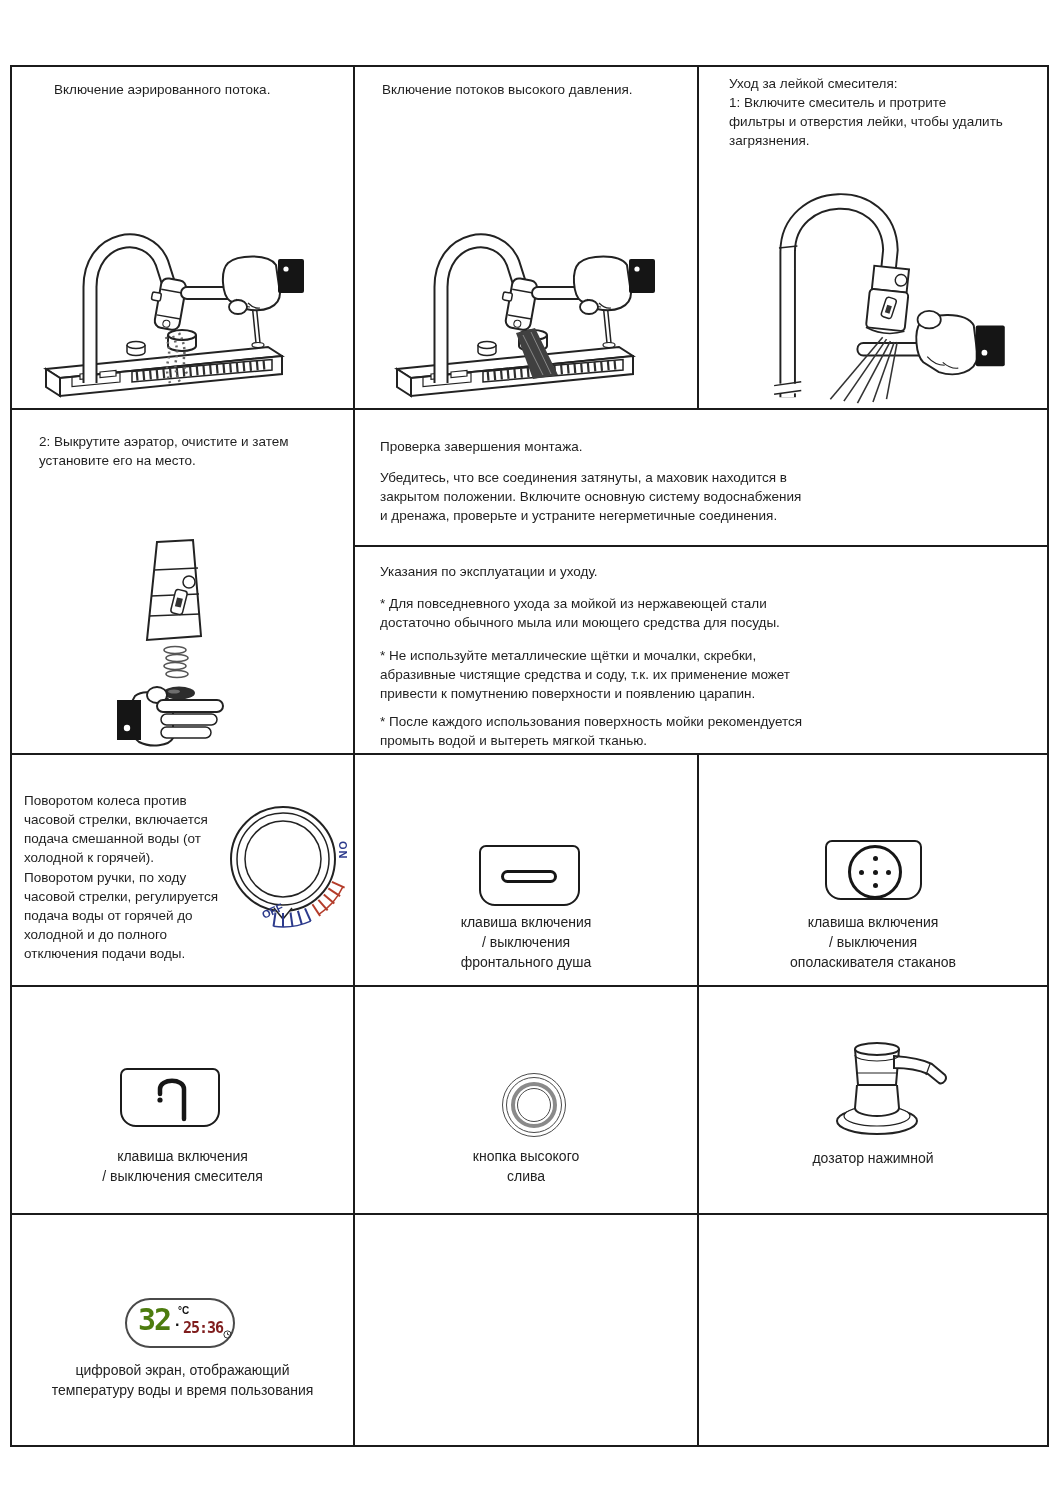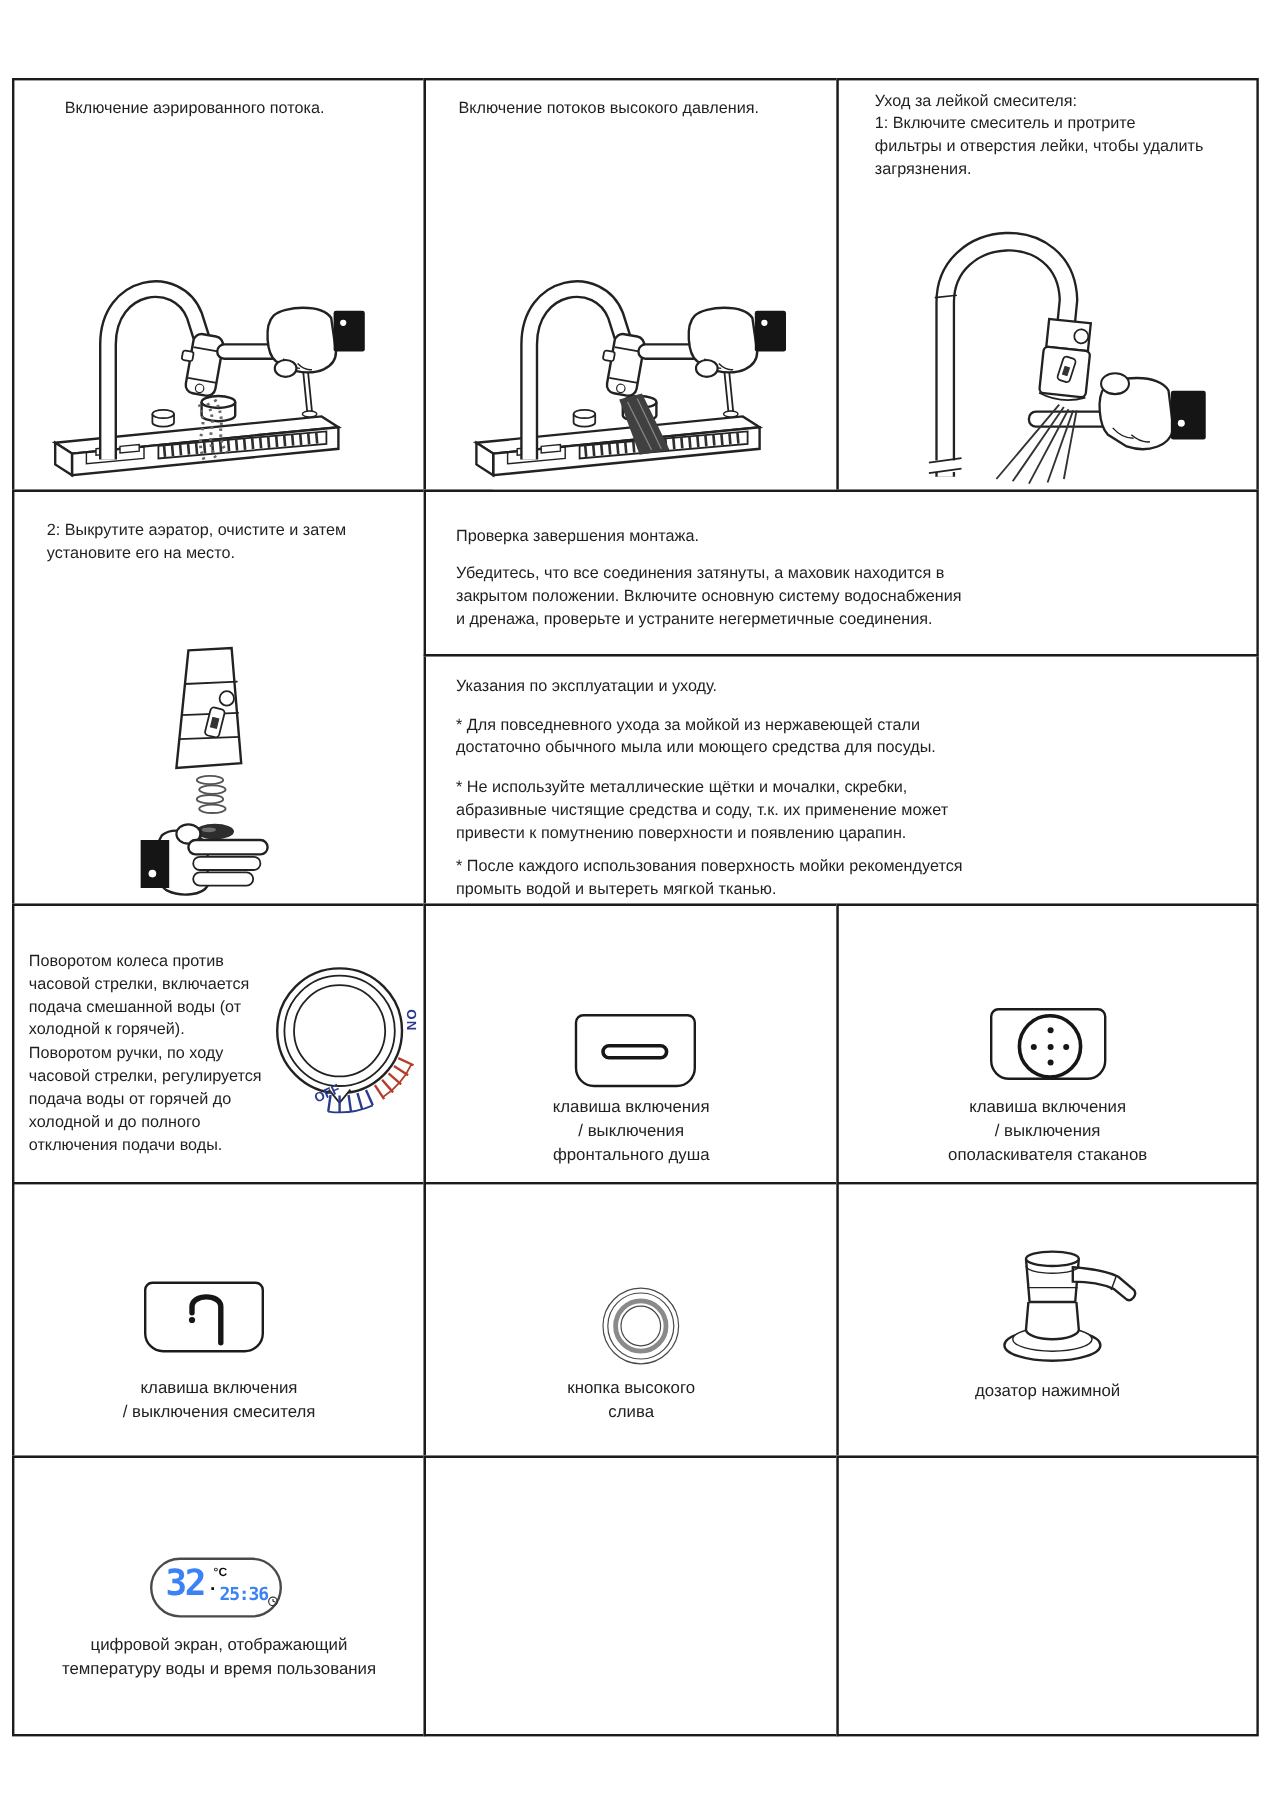--- a/index.html
+++ b/index.html
@@ -14,25 +14,25 @@
             border-radius:7px 7px 16px 16px;}
   .slot{position:absolute;left:20px;top:23px;width:56px;height:13px;border:3px solid #161616;
         border-radius:8px;box-sizing:border-box;background:#fff;}
   .dotcircle{position:absolute;left:21px;top:3px;width:54px;height:54px;border:3px solid #161616;
         border-radius:50%;box-sizing:border-box;background:#fff;}
   .dot{position:absolute;width:5px;height:5px;background:#161616;border-radius:50%;}
   .ring{position:absolute;border-radius:50%;box-sizing:border-box;background:transparent;}
   .display{position:absolute;width:110px;height:50px;border:2px solid #4a4a4a;border-radius:25px;
         background:#fff;box-sizing:border-box;}
   .d-temp{position:absolute;left:11px;top:2px;font-family:"DejaVu Sans Mono",monospace;
-        font-weight:bold;font-size:30px;letter-spacing:-2px;color:#3b82f6;}
+        font-weight:bold;font-size:30px;letter-spacing:-2px;color:#4d7c0f;}
   .d-unit{position:absolute;left:51px;top:5px;font-size:10px;font-weight:bold;color:#111;}
   .d-sep{position:absolute;left:48px;top:16px;font-size:16px;font-weight:bold;color:#111;}
   .d-time{position:absolute;left:56px;top:19px;font-family:"DejaVu Sans Mono",monospace;
-        font-weight:bold;font-size:15px;letter-spacing:-1px;color:#3b82f6;}
+        font-weight:bold;font-size:15px;letter-spacing:-1px;color:#7f1d1d;}
   .d-clock{position:absolute;left:96px;top:30px;}
 </style>
 </head>
 <body>
 
 <svg width="0" height="0" style="position:absolute" aria-hidden="true">
   <defs>
     <g id="faucet-unit" fill="#fff" stroke="#222" stroke-width="2">
 
       <polygon points="14,194 236,172 250,181 28,203"></polygon>

